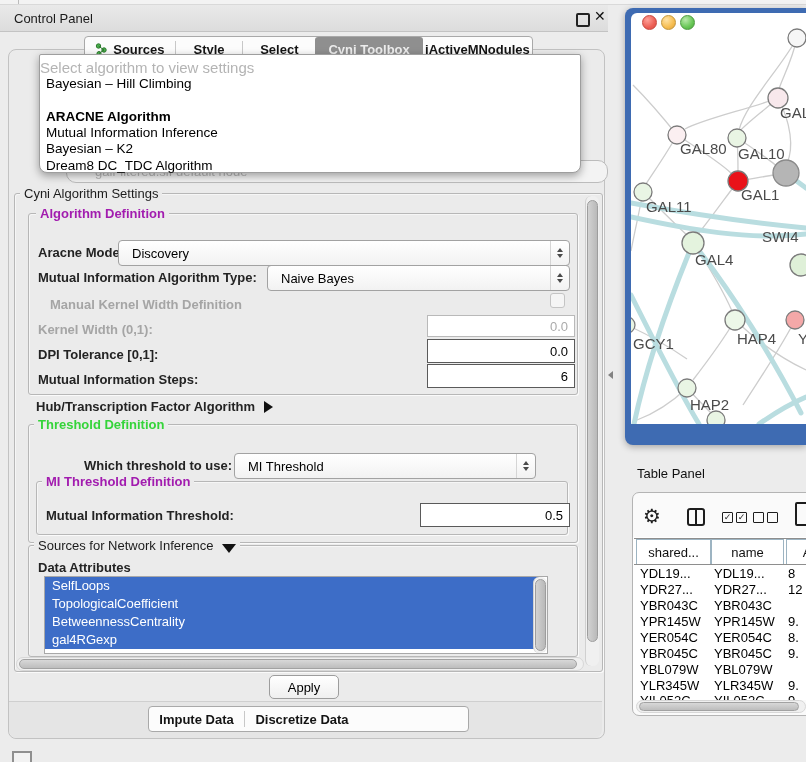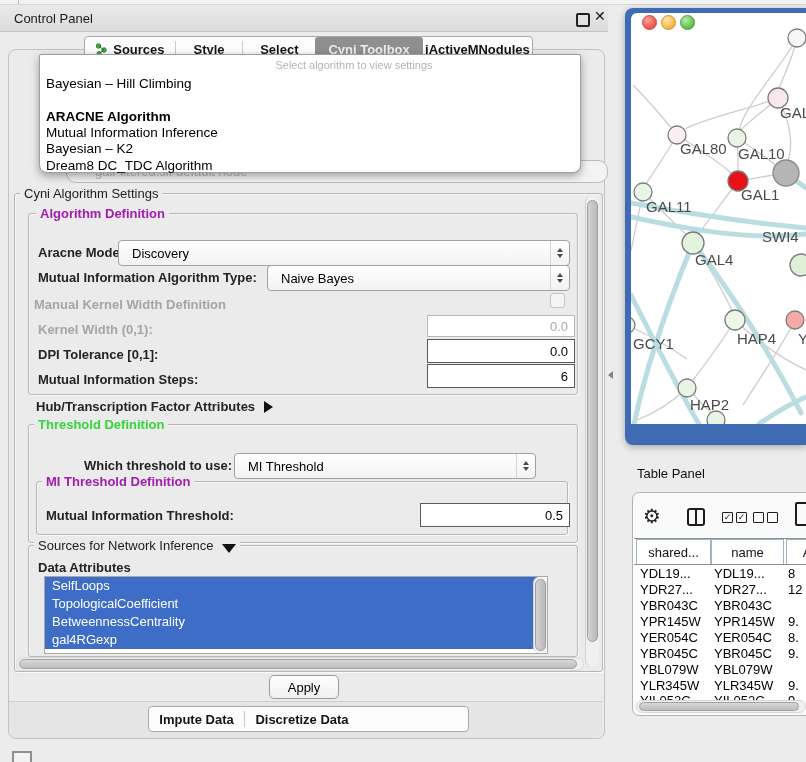--- a/index.html
+++ b/index.html
@@ -16,21 +16,21 @@
   
   .tabbar{display:flex;align-items:stretch;background:#fcfcfc;border:1px solid #a9a9a9;border-radius:4px;overflow:hidden;}
   .toptabs{left:84px;top:36px;width:447px;height:24px;}
   .tab{display:flex;align-items:center;justify-content:center;font-weight:bold;font-size:13px;color:#141414;gap:5px;}
   .tab.sel{background:#8f8f8f;color:#ededed;border-radius:3px;}
   .tabsep{width:1px;background:#c8c8c8;margin:4px 0;}
   .bottabs{left:148px;top:706px;width:319px;height:24px;}
   
   .popup{left:39px;top:54px;width:540px;height:117px;background:#ffffff;border:1px solid #9e9e9e;
          border-radius:2px 2px 8px 8px;box-shadow:0 3px 9px rgba(0,0,0,0.35);z-index:30;}
-  .popprompt{left:0;top:4px;width:628px;text-align:center;color:#b4b4b4;font-size:11px;position:absolute;}
+  .popprompt{left:0;top:4px;width:628px;color:#b4b4b4;font-size:15px;position:absolute;}
   .popitem{position:absolute;left:6px;width:528px;height:16.3px;font-size:13.5px;color:#000;white-space:nowrap;}
   .popitem.bold{font-weight:bold;}
   .ghostcombo{left:66px;top:160px;width:512px;height:21px;border:1px solid #bcbcbc;border-radius:10px;
               background:#f3f3f3;z-index:5;color:#b8b8b8;padding-left:28px;line-height:21px;overflow:hidden;}
   
   .gbox{border:1px solid #b7b7b7;border-radius:3px;box-shadow:1px 1px 0 rgba(255,255,255,.75), inset 1px 1px 0 rgba(255,255,255,.55);}
   .gtitle{position:absolute;background:#ebebeb;padding:0 4px;font-size:13px;white-space:nowrap;z-index:3;}
   .t-black{color:#1c1c1c;}
   .t-blue{color:#a21caf;font-weight:bold;}
   .t-green{color:#35d43a;font-weight:bold;}
@@ -145,34 +145,34 @@
 
 <div class="abs lbl" style="left:38px;top:270px">Mutual Information Algorithm Type:</div>
 <div class="abs combo" style="left:267px;top:265px;width:301px;height:24px">
   <span class="val">Naive Bayes</span>
   <span class="stepper">
       <span class="tri-up"></span>
       <span class="tri-dn"></span>
     </span>
 </div>
 
-<div class="abs lbl-dis" style="left:34px;top:297px">Manual Kernel Width Definition</div>
+<div class="abs lbl-dis" style="left:50px;top:297px">Manual Kernel Width Definition</div>
 <div class="abs checkbox" style="left:550px;top:293px"></div>
 
 <div class="abs lbl-dis" style="left:38px;top:322px">Kernel Width (0,1):</div>
 <div class="abs field dis" style="left:427px;top:315px;width:140px;height:20px">0.0</div>
 
 <div class="abs lbl" style="left:38px;top:347px">DPI Tolerance [0,1]:</div>
 <div class="abs field" style="left:427px;top:339px;width:140px;height:22px">0.0</div>
 
 <div class="abs lbl" style="left:38px;top:372px">Mutual Information Steps:</div>
 <div class="abs field" style="left:427px;top:364px;width:140px;height:22px">6</div>
 
 <div class="abs lbl" style="left:36px;top:399px">
-  <span>Hub/Transcription Factor Attributes</span><span class="arrow-right"></span>
+  <span>Hub/Transcription Factor Algorithm</span><span class="arrow-right"></span>
 </div>
 
 <div class="abs gbox" style="left:28px;top:424px;width:548px;height:117px"></div>
 <div class="gtitle t-green" style="left:34px;top:417px;background:#ebebeb">Threshold Definition</div>
 
 <div class="abs lbl" style="left:84px;top:458px">Which threshold to use:</div>
 <div class="abs combo" style="left:234px;top:453px;width:300px;height:24px">
   <span class="val">MI Threshold</span>
   <span class="stepper">
       <span class="tri-up"></span>

